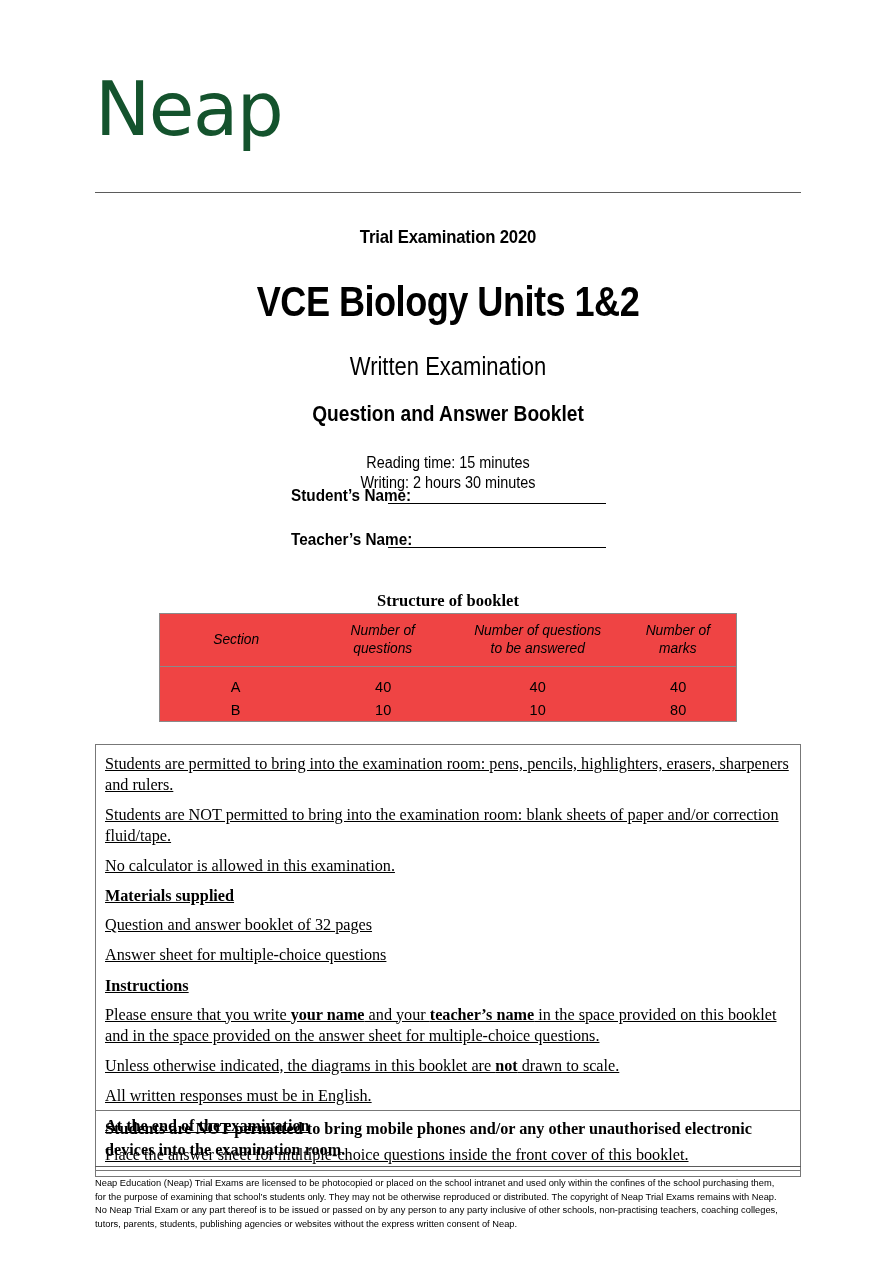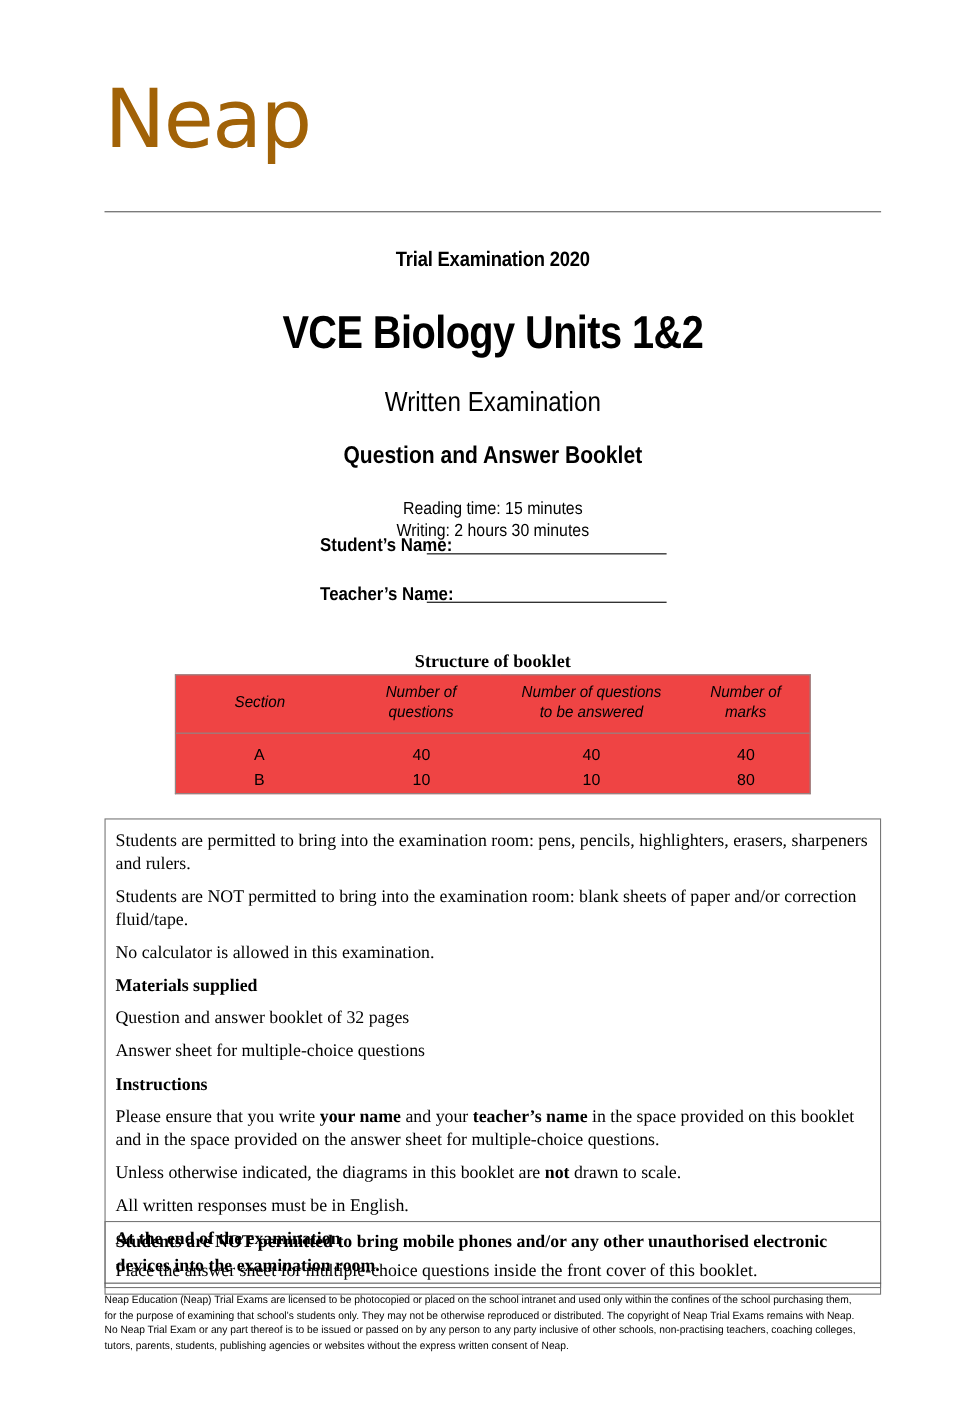--- a/index.html
+++ b/index.html
@@ -27,21 +27,21 @@
   
   .logo {
     position: absolute;
     left: 95px;
     top: 72px;
     font-family: "DejaVu Sans", sans-serif;
     font-size: 74px;
     font-weight: 400;
     letter-spacing: -1.5px;
     line-height: 1;
-    color: #a16207;
+    color: #14532d;
   }
 
   
   .top-rule {
     position: absolute;
     left: 95px;
     top: 192px;
     width: 706px;
     height: 1px;
     background: #5b5b5b;
@@ -179,20 +179,21 @@
     width: 706px;
     border: 1px solid #777777;
     box-sizing: border-box;
     padding: 9px 9px 10px 9px;
     font-family: "Liberation Serif", serif;
     font-size: 16.2px;
     line-height: 1.30;
   }
   .instructions-box p {
     margin: 0 0 9px 0;
+    text-decoration: underline;
   }
   .instructions-box p:last-child { margin-bottom: 0; }
   .instructions-box .sub {
     font-weight: 700;
     margin-bottom: 8px;
   }
   .instructions-box b { font-weight: 700; }
 
   
   .warning-box {

